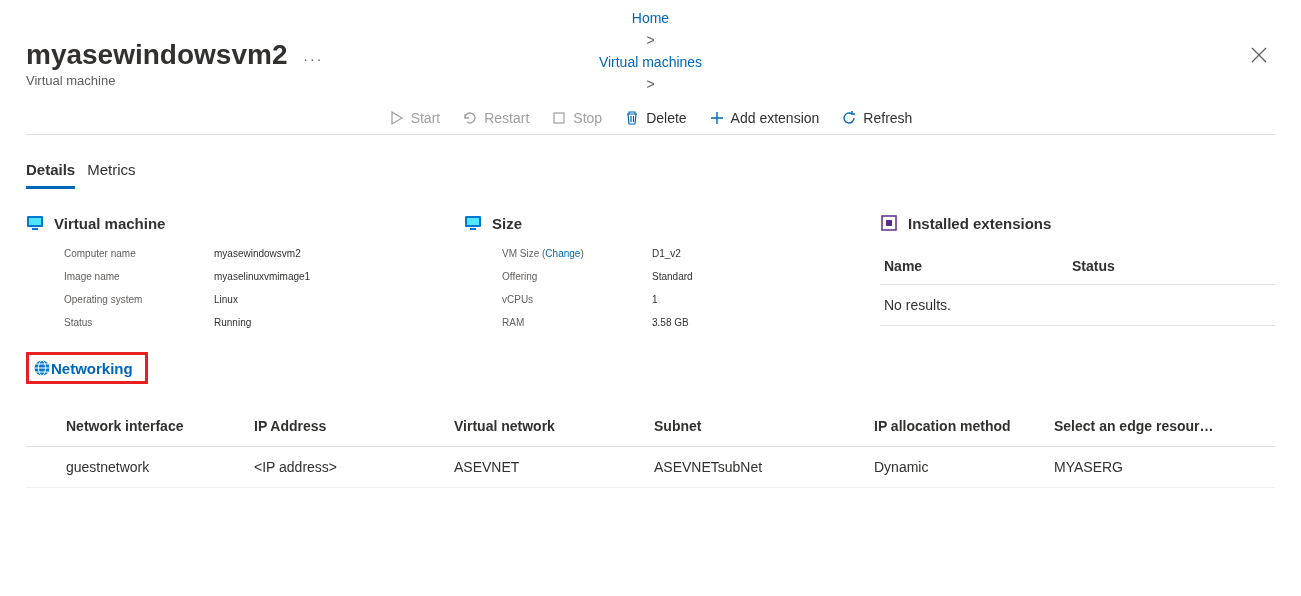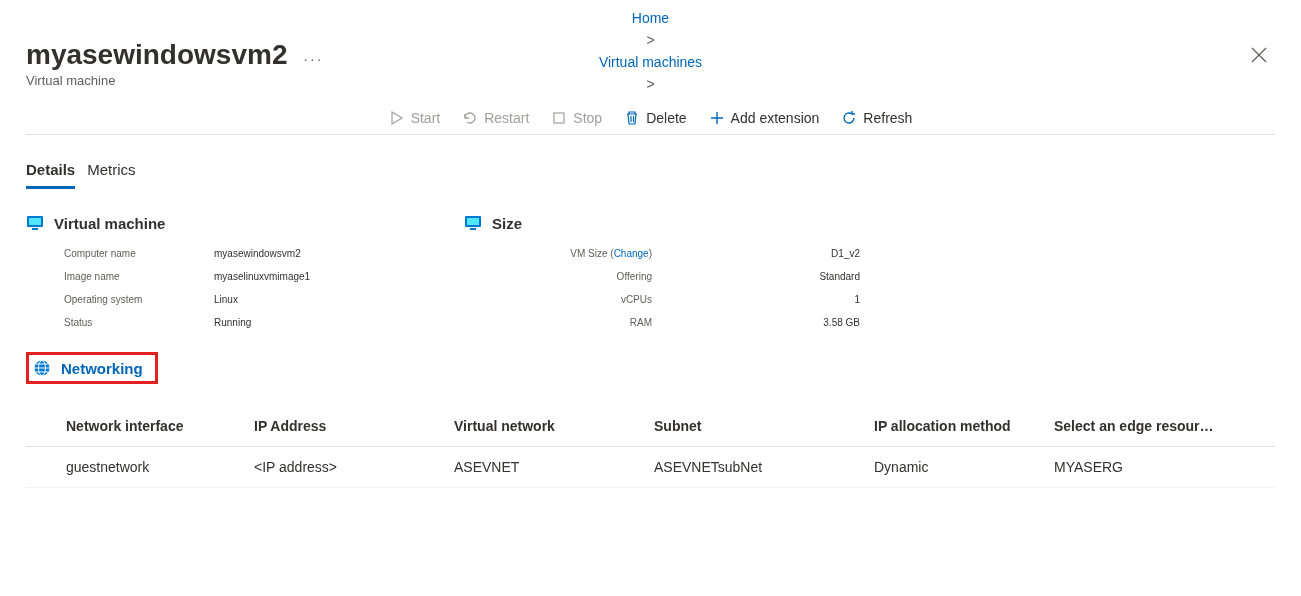--- a/index.html
+++ b/index.html
@@ -38,38 +38,38 @@
 
   
   .tabs { display:flex; gap:12px; margin-top:22px; border-bottom:0; }
   .tab { padding:4px 0 8px 0; font-size:15px; color:#323130; cursor:pointer; }
   .tab.selected { font-weight:600; box-shadow:0 3px 0 0 #0067b8; }
   
   
   .content { display:flex; margin-top:28px; gap:20px; }
   .col { }
   .col.left  { width:418px; }
-  .col.mid   { width:396px;text-align:right; }
+  .col.mid   { width:396px; }
   .col.right { flex:1; }
 
   .section-head { display:flex; align-items:center; gap:10px; font-weight:600; font-size:15px; margin-bottom:16px; }
   .pin-icon { width:18px; height:18px; display:inline-block; }
   .ext-icon { width:18px; height:18px; display:inline-block; }
   .kv { display:grid; grid-template-columns:150px 1fr; row-gap:12px; font-size:10px; padding-left:38px; }
   .kv .k { color:#605e5c; }
   .kv .v { color:#323130; }
   .change-link { color:#0067b8; cursor:pointer; }
 
   
   .ext-table { width:100%; border-collapse:collapse; margin-top:6px; }
   .ext-table th { text-align:left; font-weight:600; font-size:14px; padding:10px 4px; border-bottom:1px solid #e1dfdd; }
   .ext-table td.empty { padding:12px 4px; color:#323130; border-bottom:1px solid #e1dfdd; }
 
   
-  .net-block { margin-top:24px; display:inline-flex; align-items:center; gap:10px; padding:4px 12px 4px 4px; border:3px solid #e62020; }
+  .net-block { margin-top:24px; display:inline-flex; align-items:center; padding:4px 12px 4px 4px; border:3px solid #e62020; }
   .net-head { color:#0067b8; font-weight:600; font-size:15px; cursor:pointer; }
   .globe-icon { width:18px; height:18px; display:inline-block; }
 
   .net-table { width:100%; border-collapse:collapse; margin-top:22px; }
   .net-table th, .net-table td { text-align:left; font-size:14px; padding:12px 8px; }
   .net-table th { font-weight:600; border-bottom:1px solid #e1dfdd; }
   .net-table td { border-bottom:1px solid #f3f2f1; }
   .net-table th:first-child, .net-table td:first-child { padding-left:40px; }
   .truncate { white-space:nowrap; overflow:hidden; text-overflow:ellipsis; max-width:170px; }
 </style>
@@ -199,20 +199,44 @@
       <div class="v">D1_v2</div>
       <div class="k">Offering</div>
       <div class="v">Standard</div>
       <div class="k">vCPUs</div>
       <div class="v">1</div>
       <div class="k">RAM</div>
       <div class="v">3.58 GB</div>
     </div>
   </div>
 
+  <div class="col right">
+    <div class="section-head">
+      <span class="ext-icon">
+        <svg viewBox="0 0 18 18">
+            <rect x="2" y="2" width="14" height="14" fill="none" stroke="#5c2d91" stroke-width="1.5"></rect>
+            <rect x="6" y="6" width="6" height="6" fill="#5c2d91"></rect>
+          </svg>
+      </span>
+      <span>Installed extensions</span>
+    </div>
+    <table class="ext-table">
+      <thead>
+          <tr>
+        <th>Name</th>
+        <th>Status</th>
+      </tr>
+        </thead>
+      <tbody>
+        <tr>
+            <td class="empty" colspan="2">No results.</td>
+          </tr>
+      </tbody>
+    </table>
+  </div>
 </div>
 
 <table class="net-table">
   <colgroup>
     <col style="width:220px">
       <col style="width:200px">
       <col style="width:200px">
     <col style="width:220px">
       <col style="width:180px">
       <col>

